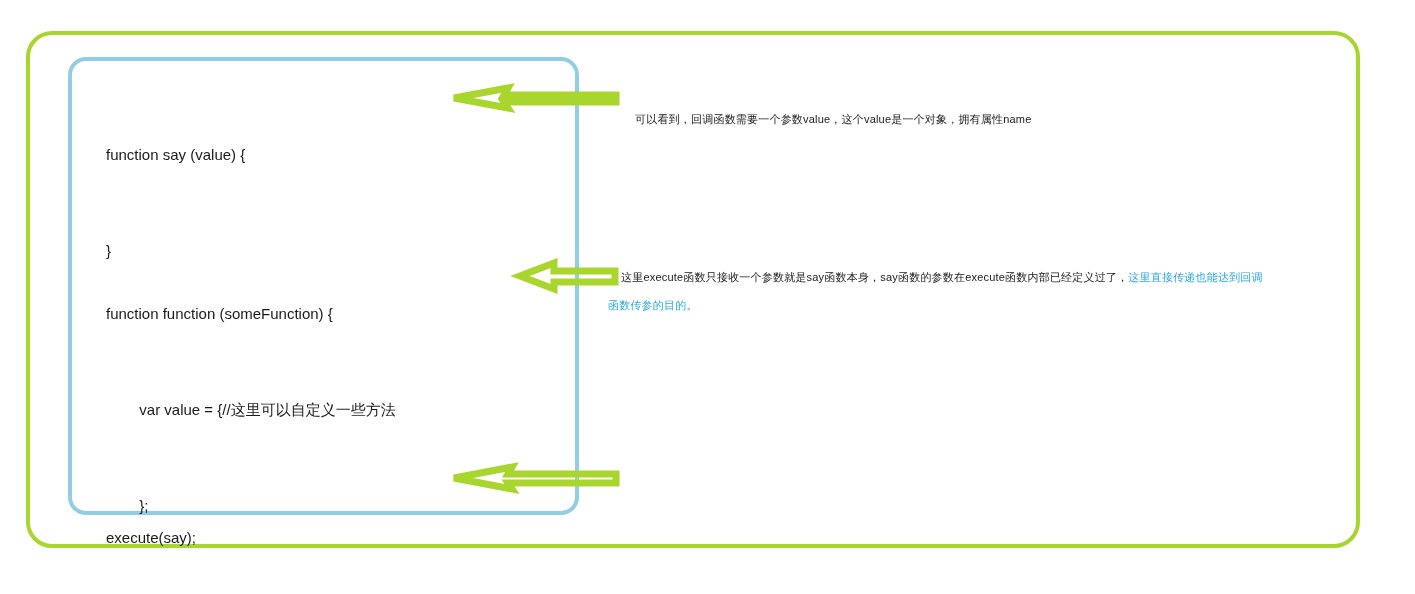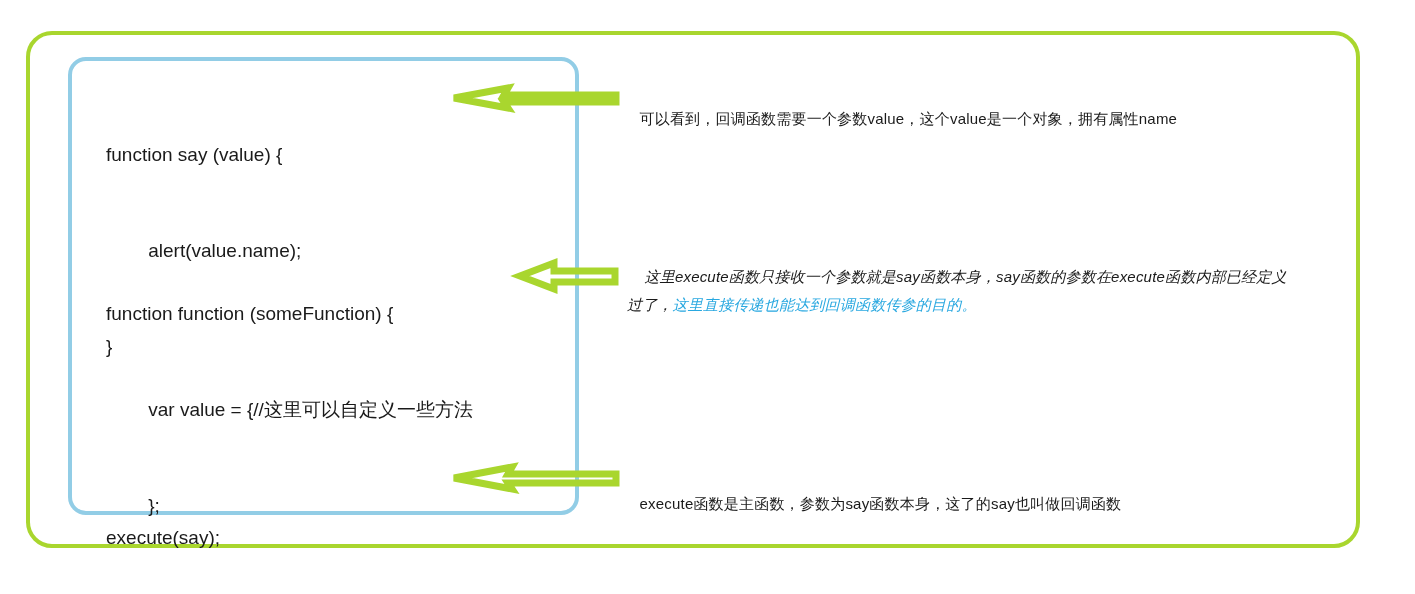--- a/index.html
+++ b/index.html
@@ -43,41 +43,41 @@
     box-sizing: border-box;
     background: transparent;
   }
 
   
   .code-block {
     position: absolute;
     left: 106px;
     color: #1a1a1a;
     font-family: "Liberation Sans", "DejaVu Sans", sans-serif;
-    font-size: 19px;
+    font-size: 15px;
     line-height: 32px;
     white-space: pre;
   }
   #code-1 { top: 75px; }
   #code-2 { top: 234px; }
   #code-3 { top: 458px; }
   .code-line { white-space: pre; }
 
   
   .annotation {
     position: absolute;
     color: #1a1a1a;
     font-family: "Liberation Sans", "DejaVu Sans", sans-serif;
-    font-size: 15px;
+    font-size: 11px;
     line-height: 28px;
     letter-spacing: 0.2px;
     white-space: pre-wrap;
   }
   #note-1 { left: 622px; top: 77px; width: 680px; }
-  #note-2 { left: 627px; top: 235px; width: 660px; font-style: italic; }
+  #note-2 { left: 608px; top: 235px; width: 660px; }
   #note-3 { left: 622px; top: 462px; width: 640px; }
   .blue-text { color: #29a8e0; }
 
   
   .arrow-svg {
     position: absolute;
     overflow: visible;
   }
   #arrow-1 { left: 452px; top: 82px;  }
   #arrow-2 { left: 518px; top: 260px; }
@@ -94,21 +94,20 @@
 <body>
 
 <div id="canvas" style="background: rgb(255, 255, 255);">
 
   <div class="outer-frame" style="border-color: rgb(169, 214, 46);"></div>
 
   <div class="code-frame" style="border-color: rgb(146, 205, 230);"></div>
 
   <div class="code-block" id="code-1">
     <div class="code-line">function say (value) {</div>
-    <div class="code-line">        alert(value.name);</div>
     <div class="code-line">}</div>
   </div>
 
   <div class="code-block" id="code-2">
     <div class="code-line">function function (someFunction) {</div>
     <div class="code-line">        var value = {//这里可以自定义一些方法</div>
     <div class="code-line">        };</div>
     
     
   </div>
@@ -130,17 +129,14 @@
   </svg>
 
   <div class="annotation" id="note-1">
     <span>可以看到，回调函数需要一个参数value，这个value是一个对象，拥有属性name</span>
   </div>
 
   <div class="annotation" id="note-2">
     <span>这里execute函数只接收一个参数就是say函数本身，say函数的参数在execute函数内部已经定义过了，</span><span class="blue-text" style="color: rgb(41, 168, 224);">这里直接传递也能达到回调函数传参的目的。</span>
   </div>
 
-  <div class="annotation" id="note-3">
-    <span>execute函数是主函数，参数为say函数本身，这了的say也叫做回调函数</span>
-  </div>
 
 </div>
 
 </body></html>

